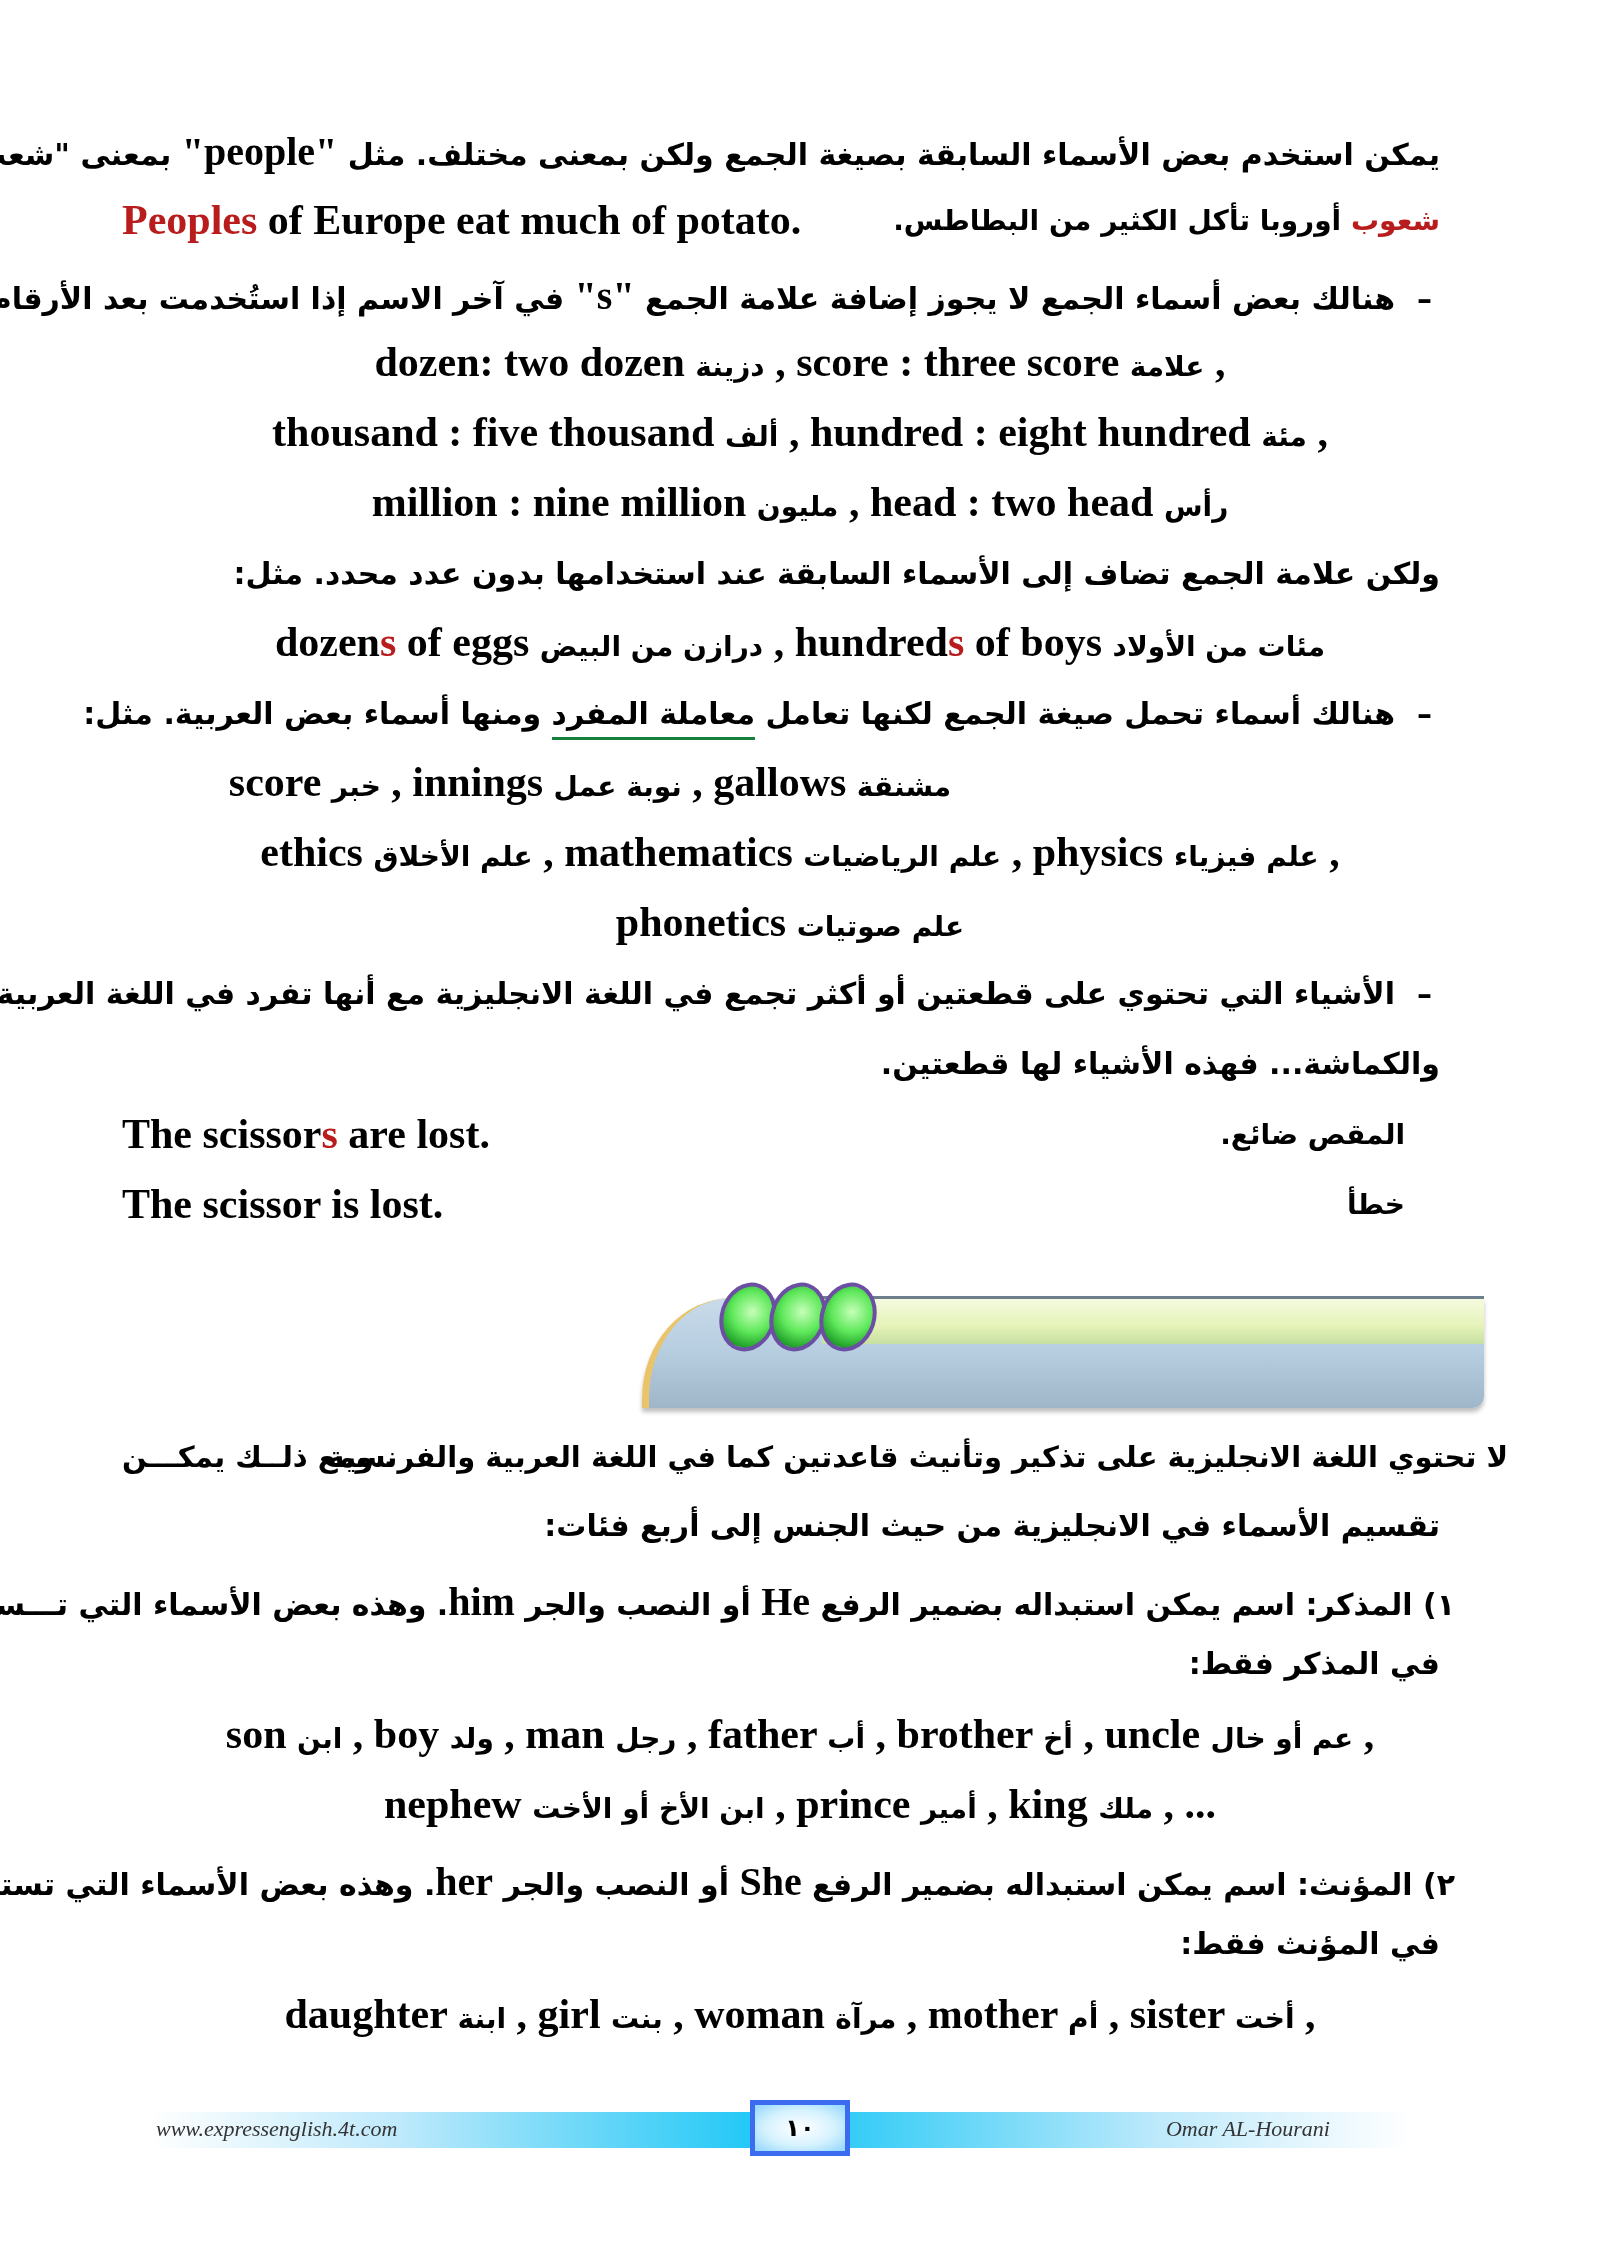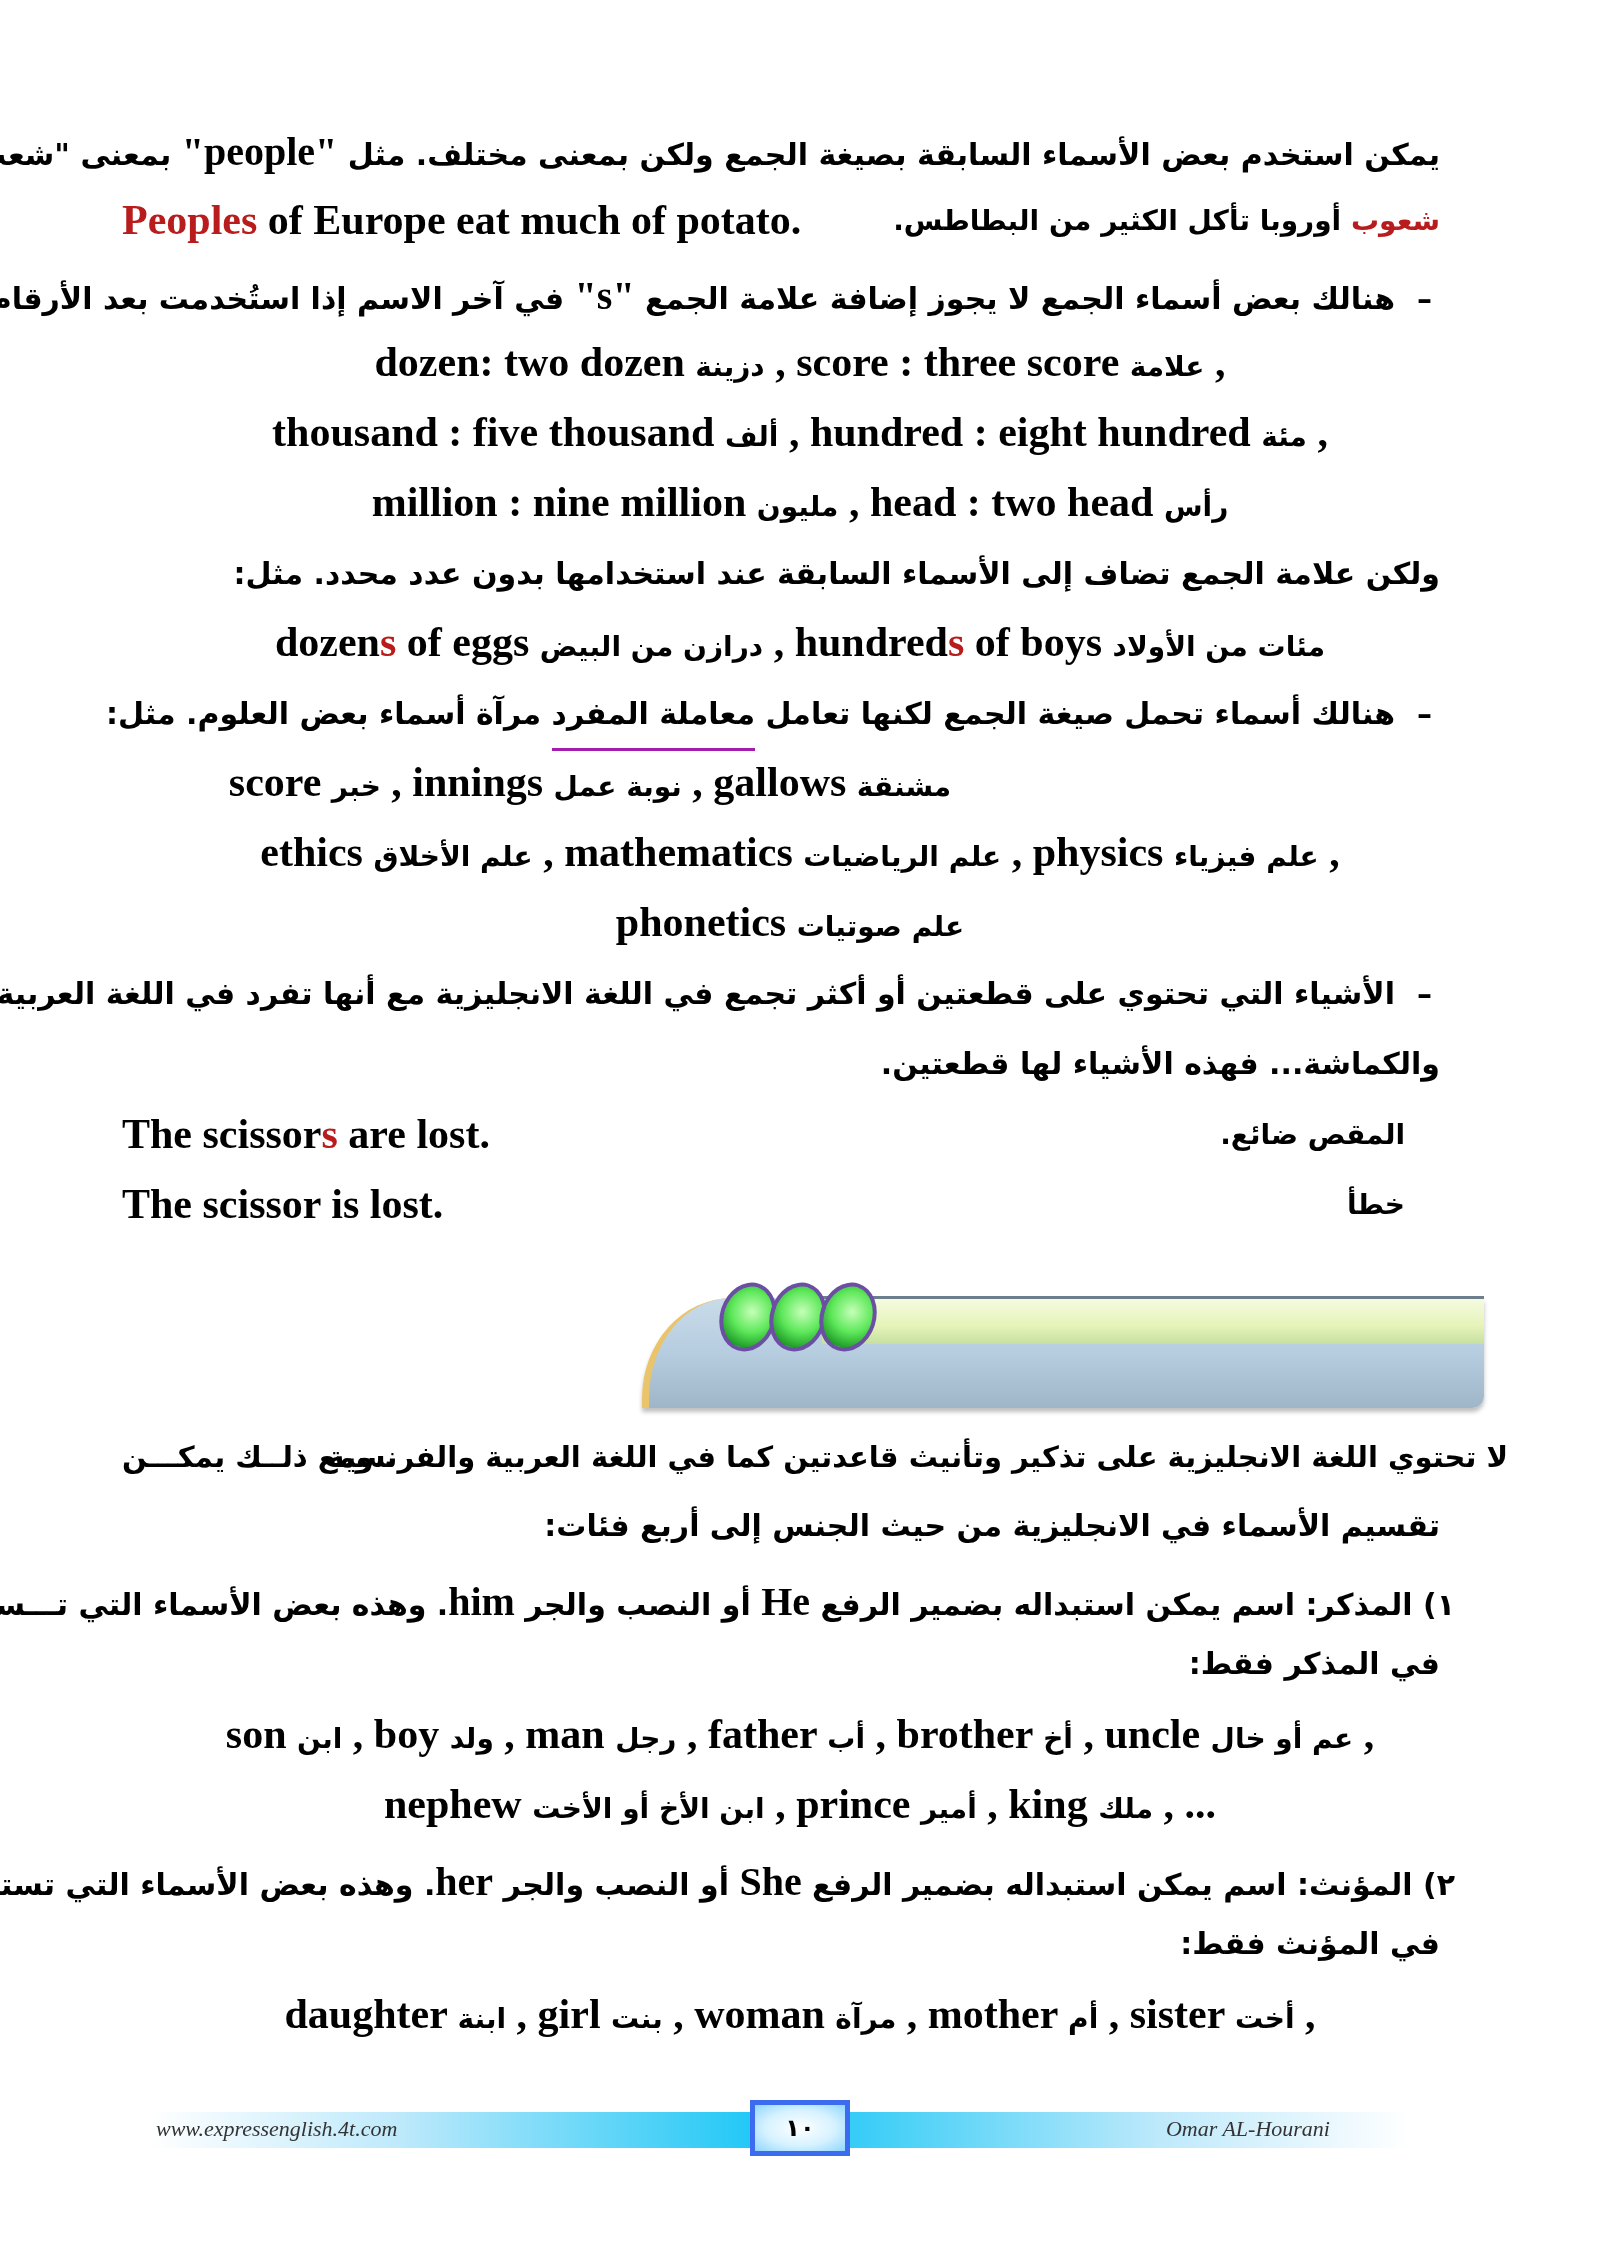--- a/index.html
+++ b/index.html
@@ -13,21 +13,21 @@
     font-size: 30px; right: 160px; left: 120px; text-align: right;
   }
   .ar.just { text-align: justify; text-align-last: justify; }
   .en {
     font-family: "Liberation Serif", serif; font-weight: bold; font-size: 42px;
     left: 0; right: 0; text-align: center; direction: ltr;
   }
   .en .arw { font-family: "DejaVu Sans", sans-serif; font-weight: bold; font-size: 28px; }
   .green { color: #b91c1c; }
   .dash { display: inline-block; margin-left: 22px; }
-  .u { border-bottom: 3px solid #a21caf; padding-bottom: 17px; }
+  .u { border-bottom: 3px solid #15803d; padding-bottom: 6px; }
   .eng-inline { font-family: "Liberation Serif", serif; font-weight: bold; font-size: 40px; }
 
   
   .banner { position: absolute; left: 632px; top: 1268px; width: 852px; height: 148px; }
   .banner .body {
     position: absolute; left: 10px; top: 30px; right: 0; bottom: 8px;
     border-radius: 90px 0 12px 0 / 100px 0 12px 0;
     background: linear-gradient(180deg, #c9dbe9 0%, #b6cde0 50%, #9fb6c9 100%);
     border-left: 7px solid #e9c46a;
     box-shadow: 0 4px 4px rgba(0,0,0,0.25);
@@ -85,21 +85,21 @@
   <span>million : nine million </span><span class="arw">مليون</span><span> , </span><span>head : two head </span><span class="arw">رأس</span>
 </div>
 
 <div class="line ar" style="top:556px; left:360px;">ولكن علامة الجمع تضاف إلى الأسماء السابقة عند استخدامها بدون عدد محدد. مثل:</div>
 
 <div class="line en" style="top:618px;">
   <span>dozen</span><span class="green">s</span><span> of eggs </span><span class="arw">درازن من البيض</span><span> , </span><span>hundred</span><span class="green">s</span><span> of boys </span><span class="arw">مئات من الأولاد</span>
 </div>
 
 <div class="line ar" style="top:696px; left:360px; right:168px;">
-  <span class="dash">–</span><span>هنالك أسماء تحمل صيغة الجمع لكنها تعامل </span><span class="u">معاملة المفرد</span><span> مرآة أسماء بعض العلوم. مثل:</span>
+  <span class="dash">–</span><span>هنالك أسماء تحمل صيغة الجمع لكنها تعامل </span><span class="u">معاملة المفرد</span><span> ومنها أسماء بعض العربية. مثل:</span>
 </div>
 
 <div class="line en" style="top:758px; right:420px;">
   <span>score </span><span class="arw">خبر</span><span> , </span><span>innings </span><span class="arw">نوبة عمل</span><span> , </span><span>gallows </span><span class="arw">مشنقة</span>
 </div>
 <div class="line en" style="top:828px;">
   <span>ethics </span><span class="arw">علم الأخلاق</span><span> , </span><span>mathematics </span><span class="arw">علم الرياضيات</span><span> , </span><span>physics </span><span class="arw">علم فيزياء</span><span> ,</span>
 </div>
 <div class="line en" style="top:898px; right:20px;">
   <span>phonetics </span><span class="arw">علم صوتيات</span>

